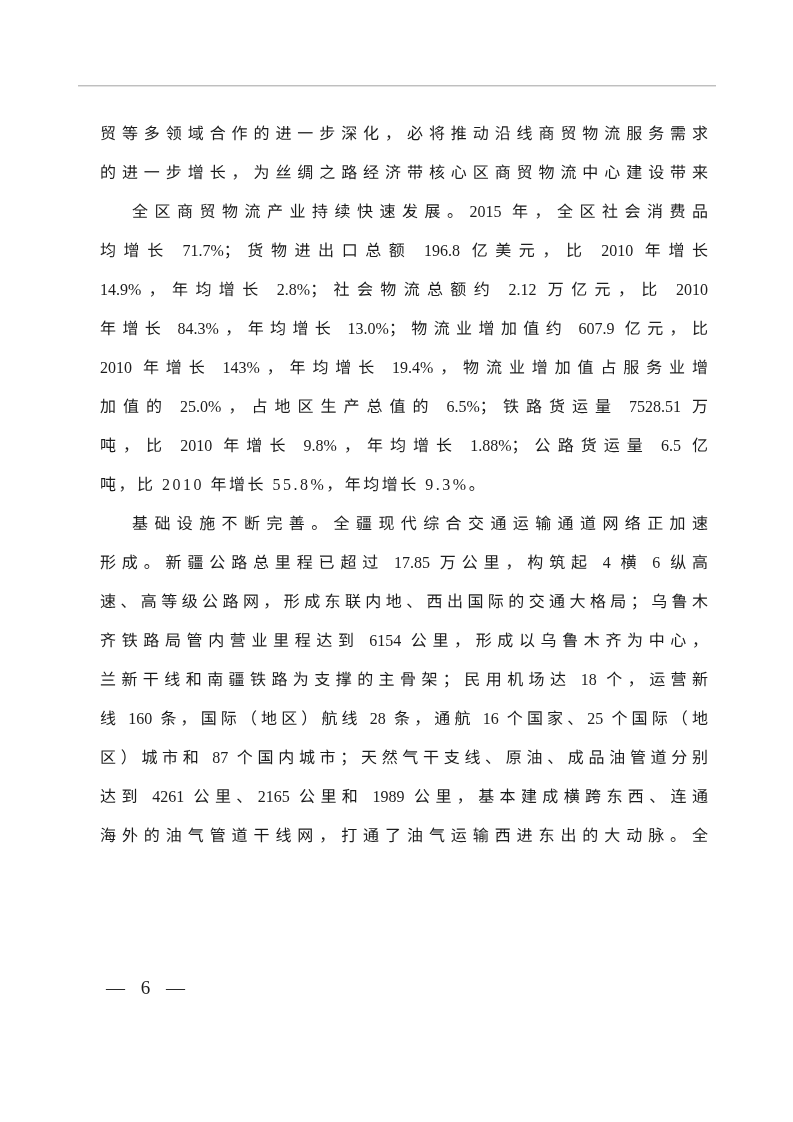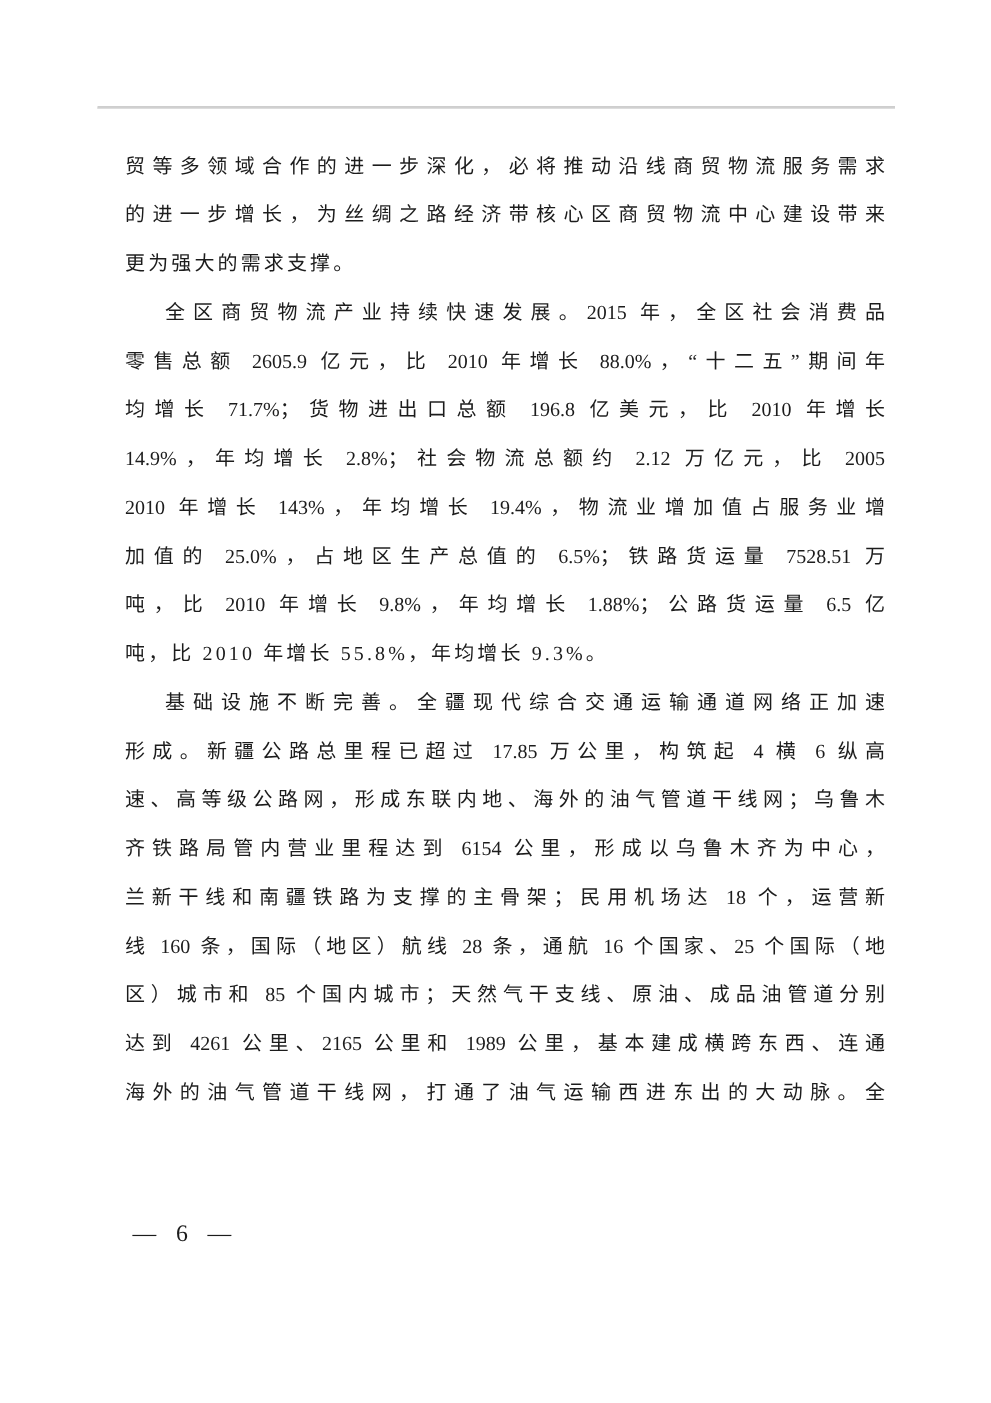--- a/index.html
+++ b/index.html
@@ -74,42 +74,41 @@
 
 <div class="page">
 
   <div class="top-rule"></div>
 
   <main class="body-text">
 
     <section class="para">
       <div class="tl just">贸等多领域合作的进一步深化，必将推动沿线商贸物流服务需求</div>
       <div class="tl just">的进一步增长，为丝绸之路经济带核心区商贸物流中心建设带来</div>
-      <div class="tl left">更为强大的需求支撑。</div>
     </section>
 
     <section class="para">
       <div class="tl just indent">全区商贸物流产业持续快速发展。2015 年，全区社会消费品</div>
-      <div class="tl just">零售总额 2605.9 亿元，比 2010 年增长 88.0%，“十二五”期间年</div>
       <div class="tl just">均增长 71.7%；货物进出口总额 196.8 亿美元，比 2010 年增长</div>
-      <div class="tl just">14.9%，年均增长 2.8%；社会物流总额约 2.12 万亿元，比 2005</div>
+      <div class="tl just">14.9%，年均增长 2.8%；社会物流总额约 2.12 万亿元，比 2010</div>
+      <div class="tl just">年增长 84.3%，年均增长 13.0%；物流业增加值约 607.9 亿元，比</div>
       <div class="tl just">2010 年增长 143%，年均增长 19.4%，物流业增加值占服务业增</div>
       <div class="tl just">加值的 25.0%，占地区生产总值的 6.5%；铁路货运量 7528.51 万</div>
       <div class="tl just">吨，比 2010 年增长 9.8%，年均增长 1.88%；公路货运量 6.5 亿</div>
       <div class="tl left">吨，比 2010 年增长 55.8%，年均增长 9.3%。</div>
     </section>
 
     <section class="para">
       <div class="tl just indent">基础设施不断完善。全疆现代综合交通运输通道网络正加速</div>
       <div class="tl just">形成。新疆公路总里程已超过 17.85 万公里，构筑起 4 横 6 纵高</div>
-      <div class="tl just">速、高等级公路网，形成东联内地、海外的油气管道干线网；乌鲁木</div>
+      <div class="tl just">速、高等级公路网，形成东联内地、西出国际的交通大格局；乌鲁木</div>
       <div class="tl just">齐铁路局管内营业里程达到 6154 公里，形成以乌鲁木齐为中心，</div>
       <div class="tl just">兰新干线和南疆铁路为支撑的主骨架；民用机场达 18 个，运营新</div>
       <div class="tl just">线 160 条，国际（地区）航线 28 条，通航 16 个国家、25 个国际（地</div>
-      <div class="tl just">区）城市和 85 个国内城市；天然气干支线、原油、成品油管道分别</div>
+      <div class="tl just">区）城市和 87 个国内城市；天然气干支线、原油、成品油管道分别</div>
       <div class="tl just">达到 4261 公里、2165 公里和 1989 公里，基本建成横跨东西、连通</div>
       <div class="tl just">海外的油气管道干线网，打通了油气运输西进东出的大动脉。全</div>
     </section>
 
   </main>
 
   <div class="page-number">— 6 —</div>
 
 </div>
 

